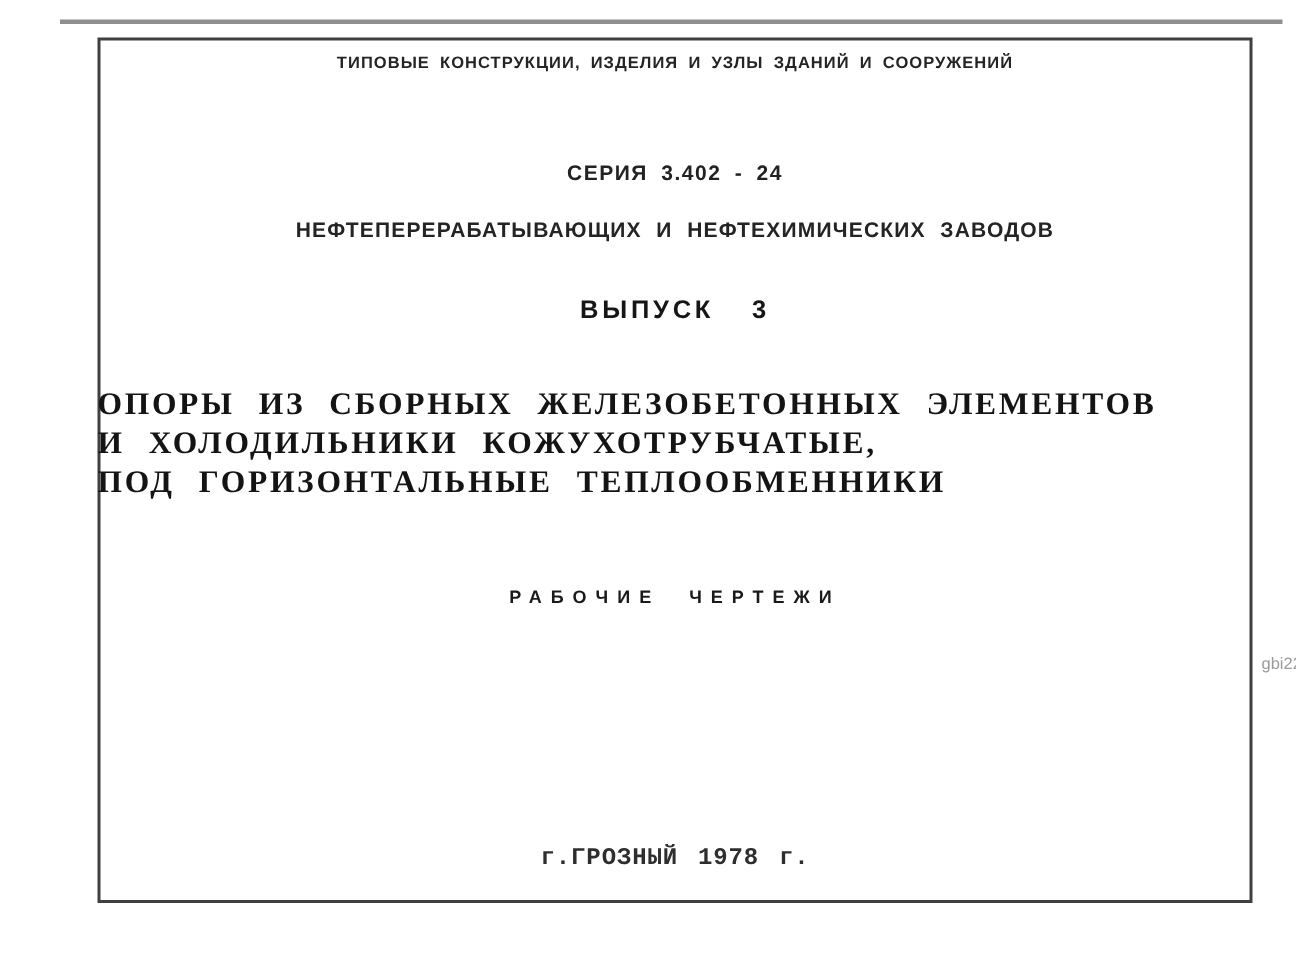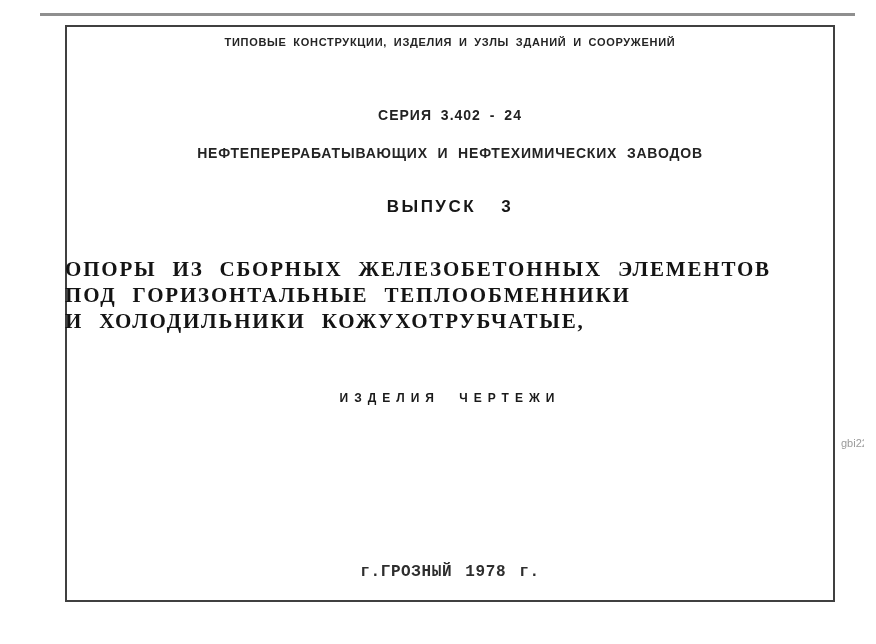--- a/index.html
+++ b/index.html
@@ -139,23 +139,23 @@
 
   <div class="row series-line">СЕРИЯ 3.402 - 24</div>
 
 
   <div class="row org-line2">НЕФТЕПЕРЕРАБАТЫВАЮЩИХ И НЕФТЕХИМИЧЕСКИХ ЗАВОДОВ</div>
 
   <div class="row issue-line">ВЫПУСК 3</div>
 
   <div class="main-title">
     <div>ОПОРЫ ИЗ СБОРНЫХ ЖЕЛЕЗОБЕТОННЫХ ЭЛЕМЕНТОВ</div>
+    <div>И ХОЛОДИЛЬНИКИ КОЖУХОТРУБЧАТЫЕ,</div>
     <div>ПОД ГОРИЗОНТАЛЬНЫЕ ТЕПЛООБМЕННИКИ</div>
-    <div>И ХОЛОДИЛЬНИКИ КОЖУХОТРУБЧАТЫЕ,</div>
   </div>
 
-  <div class="row doc-type">ИЗДЕЛИЯ ЧЕРТЕЖИ</div>
+  <div class="row doc-type">РАБОЧИЕ ЧЕРТЕЖИ</div>
 
   <div class="row imprint">г.ГРОЗНЫЙ 1978 г.</div>
 
   <div class="watermark">gbi22.ru</div>
 
 </div>
 
 </body></html>

